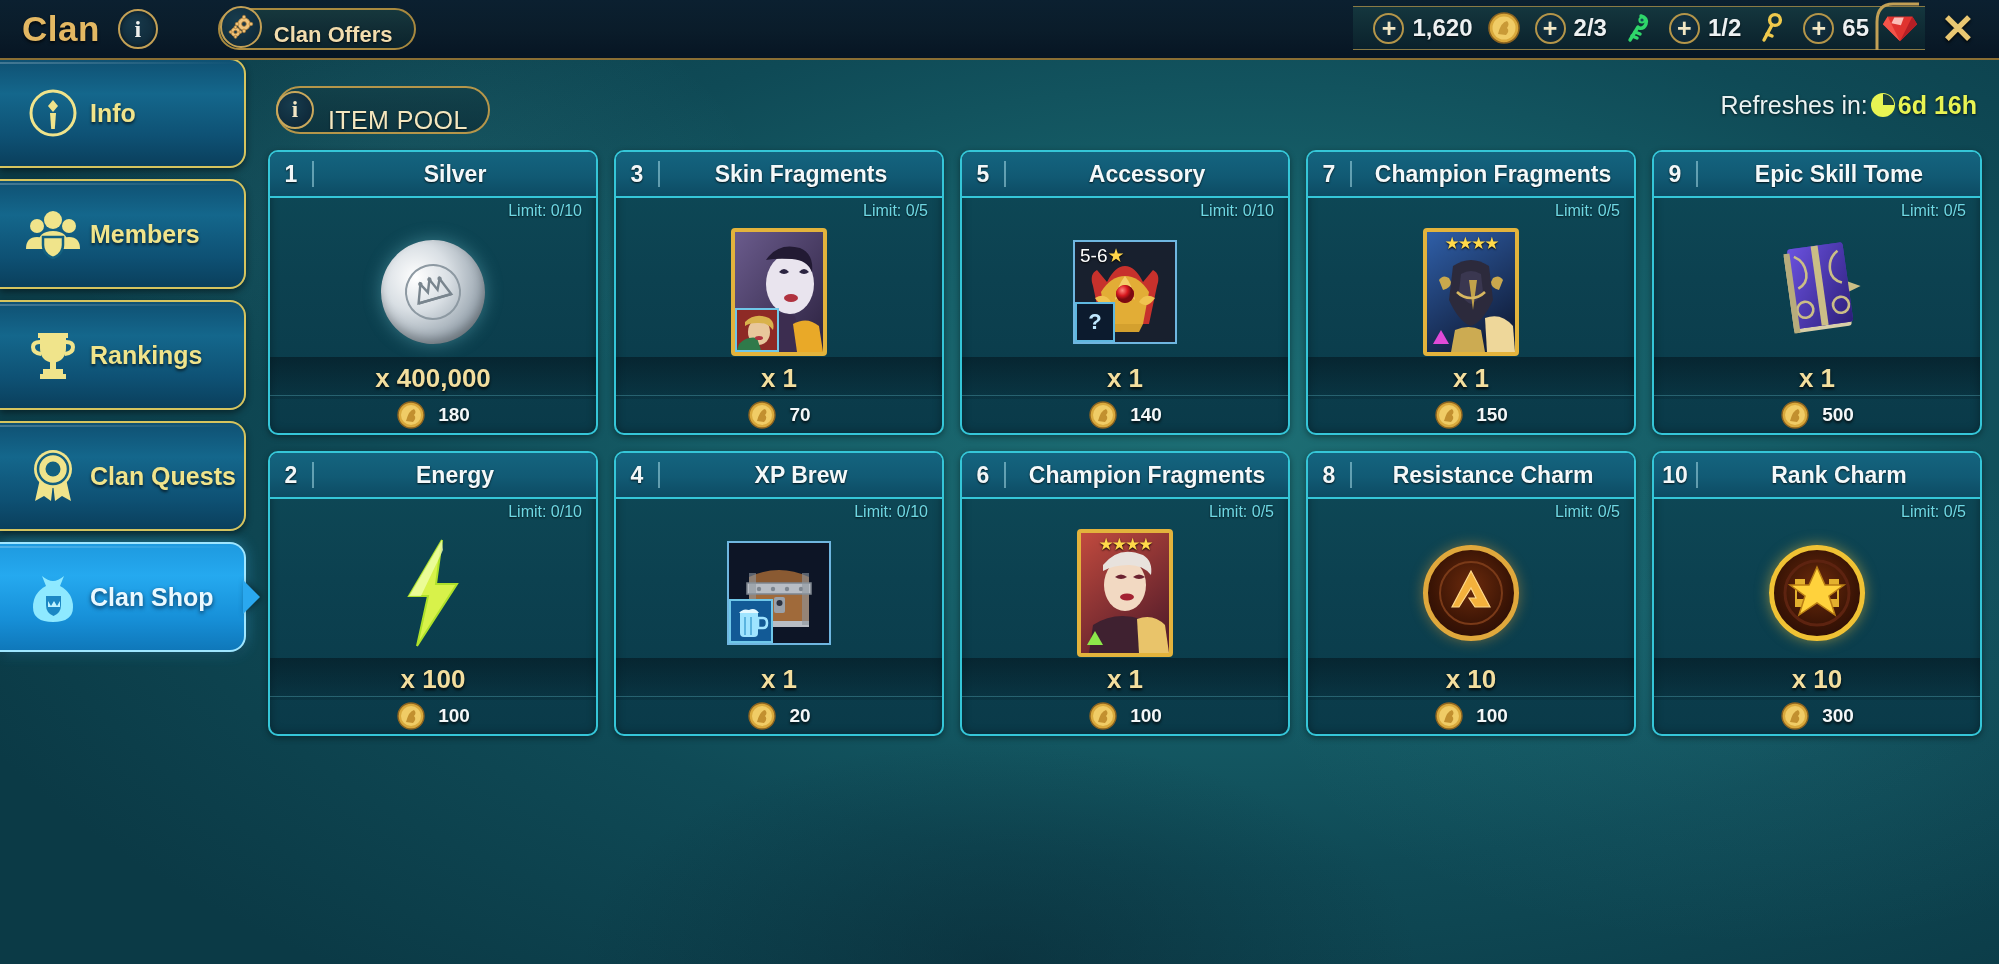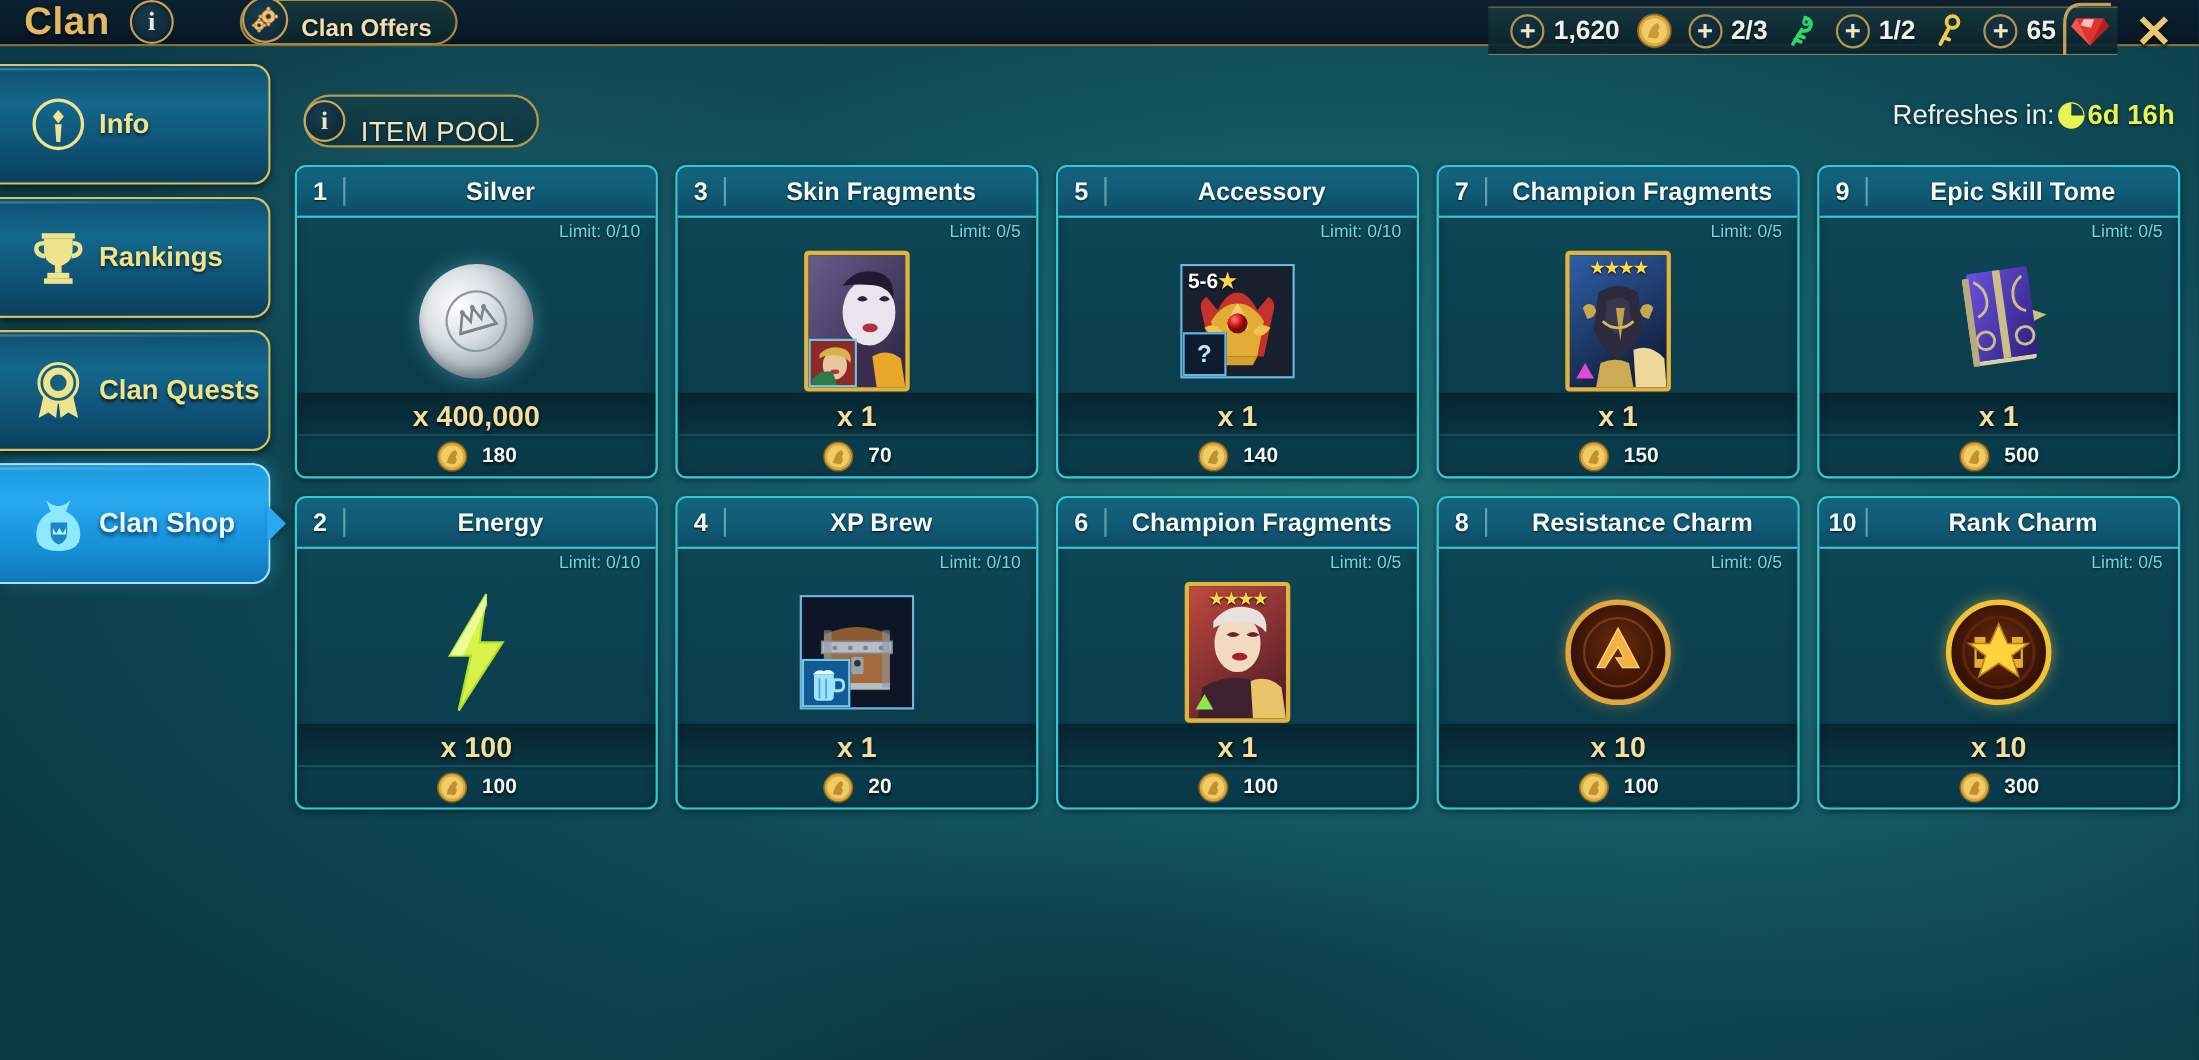--- a/index.html
+++ b/index.html
@@ -19,21 +19,21 @@
   .mist {
     position: absolute; inset: 0; pointer-events: none;
     background:
       radial-gradient(ellipse 520px 300px at 20% 20%, rgba(110,220,225,0.10), transparent 70%),
       radial-gradient(ellipse 700px 360px at 88% 72%, rgba(80,200,210,0.09), transparent 70%),
       radial-gradient(ellipse 600px 320px at 50% 100%, rgba(10,40,52,0.55), transparent 70%);
   }
 
   
   .topbar {
-    position: absolute; left: 0; top: 0; width: 1999px; height: 42px;
+    position: absolute; left: 0; top: 0; width: 1999px; height: 60px;
     background: linear-gradient(180deg, #0b2030 0%, #0a1c2a 55%, #071523 100%);
     border-bottom: 2px solid #8a6f34;
     display: flex; align-items: center;
     z-index: 40;
   }
   .clan-title {
     margin-left: 22px;
     font-size: 35px; font-weight: bold; color: #e3b863;
     letter-spacing: .5px;
     text-shadow: 0 2px 3px rgba(0,0,0,.7);
@@ -249,21 +249,21 @@
   .stars { position:absolute; top:3px; left:0; right:0; text-align:center; font-size: 17px; color:#ffd94a; letter-spacing:-2px; text-shadow:0 1px 2px #000; line-height:1;}
   .badge-sub {
     position:absolute; left: 0; bottom: 0; width: 44px; height: 44px;
     border: 2px solid #6fc7e8; overflow:hidden;
   }
   .item-box {
     width: 104px; height: 104px; border: 2px solid #6fb6e0;
     background: radial-gradient(circle at 50% 45%, #1b2840, #0a1222);
     position: relative; overflow: hidden;
   }
-  .star-lbl { position:absolute; left:5px; top:2px; font-size:19px; font-weight:bold; color:#fff; text-shadow:0 1px 2px #000; z-index:3;}
+  .star-lbl { position:absolute; left:5px; top:2px; font-size:19px; font-weight:normal; color:#fff; text-shadow:0 1px 2px #000; z-index:3;}
   .q-sub {
     position:absolute; left:0; bottom:0; width:40px; height:40px;
     background:#0c1b2e; border:2px solid #5fb8e0;
     display:flex; align-items:center; justify-content:center;
     color:#bfe8ff; font-size:22px; font-weight:bold; z-index:4;
   }
   .charm {
     width: 96px; height: 96px; border-radius: 50%;
     background: radial-gradient(circle at 50% 42%, #6b2a0c 0%, #3a1405 60%, #20090a 100%);
     border: 5px solid; position: relative;
@@ -391,20 +391,36 @@
       <div class="ic">
         <svg width="56" height="56" viewBox="0 0 56 56">
           <circle cx="28" cy="28" r="22" fill="none" stroke="#f0e48b" stroke-width="3"></circle>
           <path d="M28 15 l5 6 -5 6 -5 -6 Z" fill="#f0e48b"></path>
           <path d="M25 28 h6 l-1.2 16 h-3.6 Z" fill="#f0e48b"></path>
         </svg>
       </div>
       <div class="txt">Info</div>
     </div>
 
+    <div class="nav-item">
+      <div class="ic">
+        <svg width="60" height="50" viewBox="0 0 60 50">
+          <g fill="#f0e48b">
+            <circle cx="14" cy="17" r="7"></circle>
+              <path d="M3 40 q0 -12 11 -12 q11 0 11 12 Z"></path>
+            <circle cx="46" cy="17" r="7"></circle>
+              <path d="M35 40 q0 -12 11 -12 q11 0 11 12 Z"></path>
+            <circle cx="30" cy="11" r="9"></circle>
+              <path d="M15 36 q0 -14 15 -14 q15 0 15 14 Z"></path>
+          </g>
+          <path d="M20 28 h20 v8 q0 9 -10 13 q-10 -4 -10 -13 Z" fill="#f0e48b" stroke="#13607f" stroke-width="2.5"></path>
+        </svg>
+      </div>
+      <div class="txt">Members</div>
+    </div>
 
     <div class="nav-item">
       <div class="ic">
         <svg width="56" height="56" viewBox="0 0 56 56">
           <g fill="#f0e48b">
             <rect x="13" y="6" width="30" height="5"></rect>
             <path d="M15 11 h26 v10 q0 13 -13 15 q-13 -2 -13 -15 Z"></path>
             <path d="M15 13 q-9 0 -9 7 q0 8 10 9 l0 -4 q-6 -1 -6 -5 q0 -3 5 -3 Z"></path>
             <path d="M41 13 q9 0 9 7 q0 8 -10 9 l0 -4 q6 -1 6 -5 q0 -3 -5 -3 Z"></path>
             <rect x="25" y="34" width="6" height="8"></rect>

